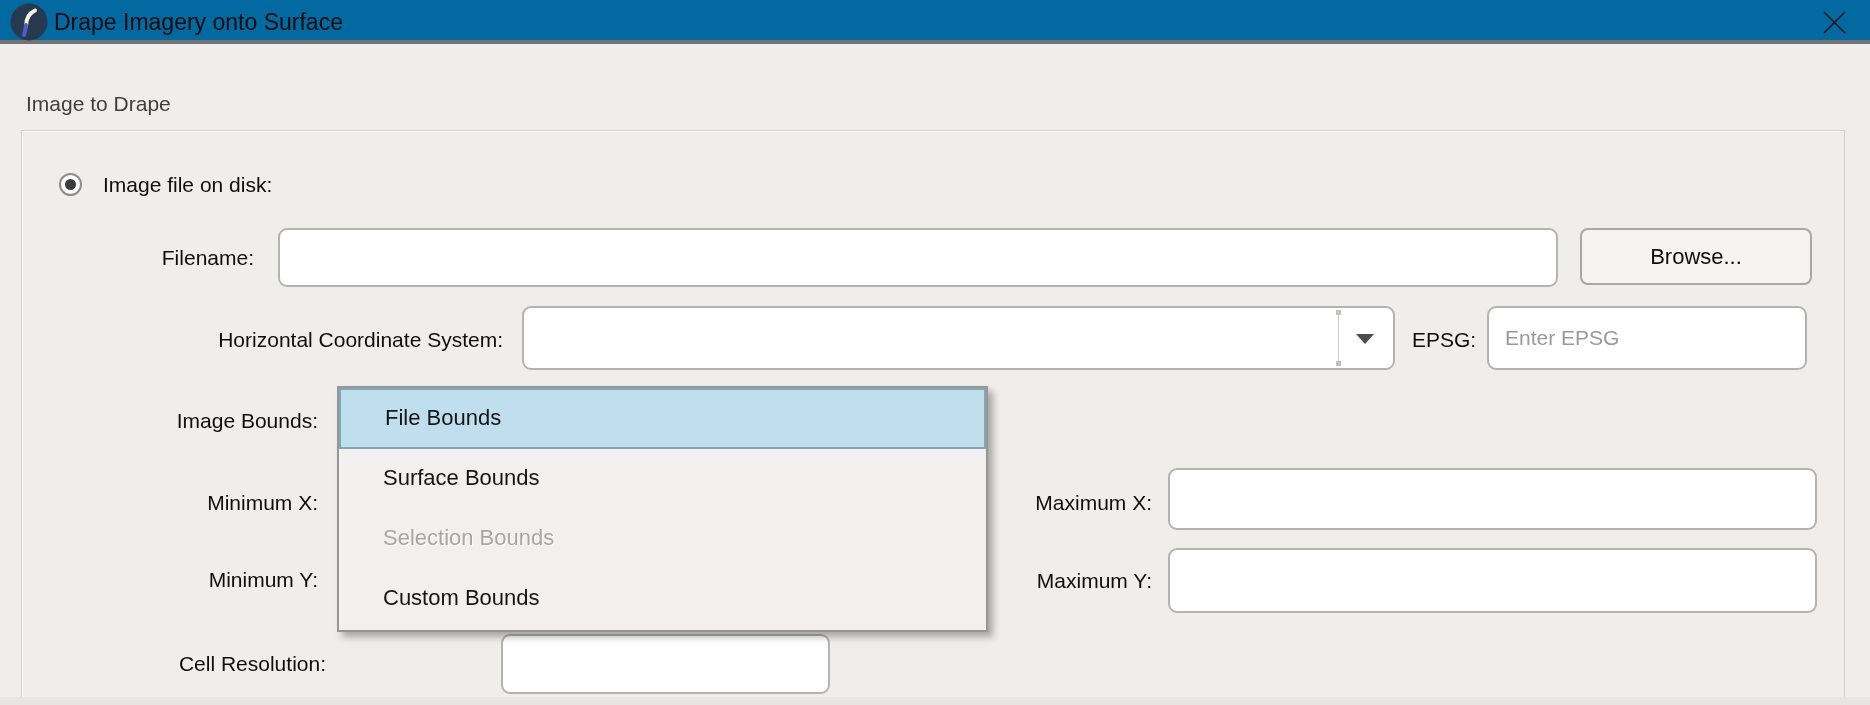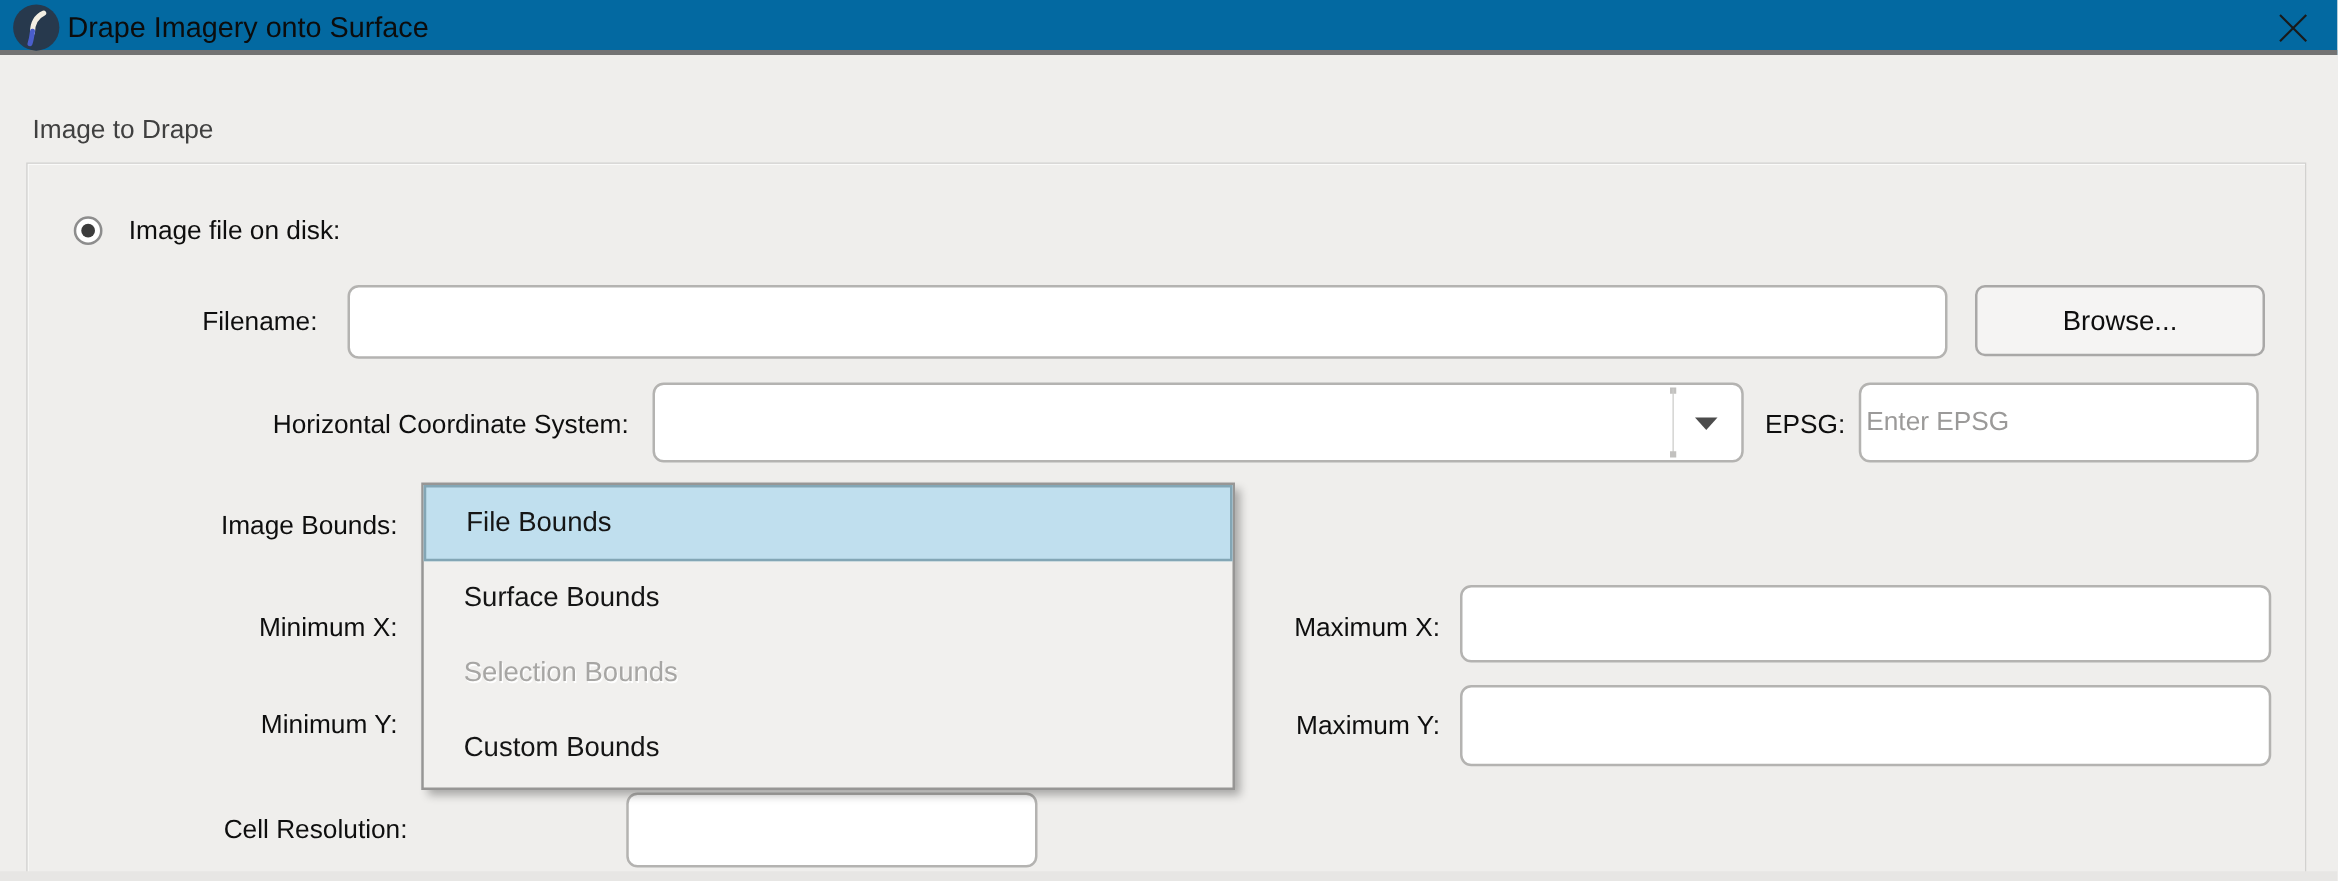--- a/index.html
+++ b/index.html
@@ -45,21 +45,21 @@
   .label.left { text-align:center; }
   .radio {
     position:absolute; left:59px; top:173px; width:23px; height:23px;
     border-radius:50%; background:#ffffff; border:2px solid #8d8d8d;
     display:flex; align-items:center; justify-content:center; cursor:pointer;
   }
   .radio .dot { width:11px; height:11px; border-radius:50%; background:#3c3c3c; }
   .tbox {
     position:absolute; background:#ffffff;
     border:2px solid #b4b3b1; border-radius:9px;
-    font-family:inherit; font-size:21px; color:#101010; padding:0 4px;
+    font-family:inherit; font-size:21px; color:#101010; padding:0 16px;
     outline:none;
   }
   .tbox::placeholder { color:#9b9a99; opacity:1; }
   .push-btn {
     position:absolute; background:#f5f4f3;
     border:2px solid #a9a8a7; border-radius:8px;
     font-family:inherit; font-size:22px; color:#0e0e0e;
     cursor:pointer;
   }
   .combo {
@@ -81,21 +81,21 @@
   }
   .dd-panel {
     position:absolute; left:337px; top:386px; width:651px; height:246px;
     background:#f1f0ee; border:2px solid #979695;
     box-shadow:5px 5px 7px rgba(0,0,0,0.30);
     z-index:10;
   }
   .dd-item {
     position:relative; width:100%; height:60px;
     font-size:22px; color:#151515; line-height:58px;
-    padding-left:32px; cursor:pointer; white-space:nowrap;
+    padding-left:44px; cursor:pointer; white-space:nowrap;
   }
   .dd-item.selected {
     background:#c0dfee; border:2px solid #83a6b5;
     line-height:56px; height:61px;
   }
   .dd-item.disabled {
     color:#a7a6a4; text-shadow:1px 1px 0 rgba(255,255,255,0.95);
     cursor:default;
   }
 </style>

